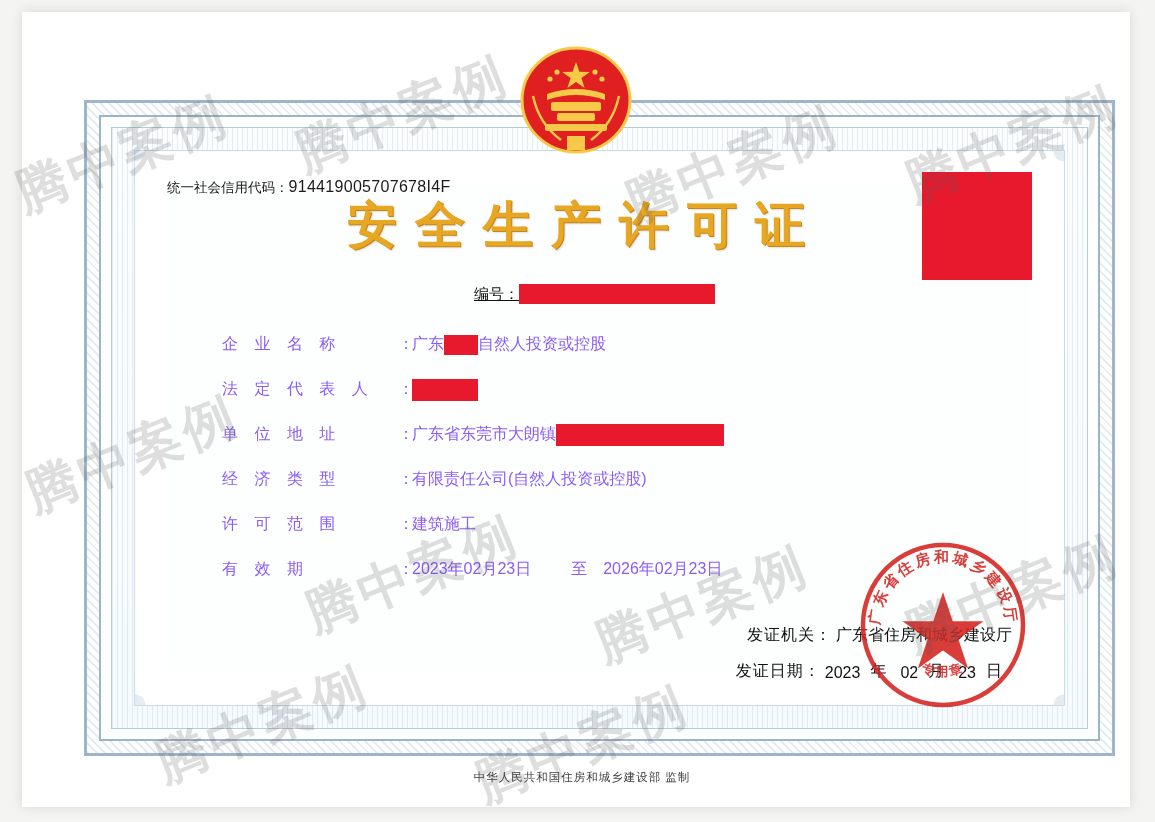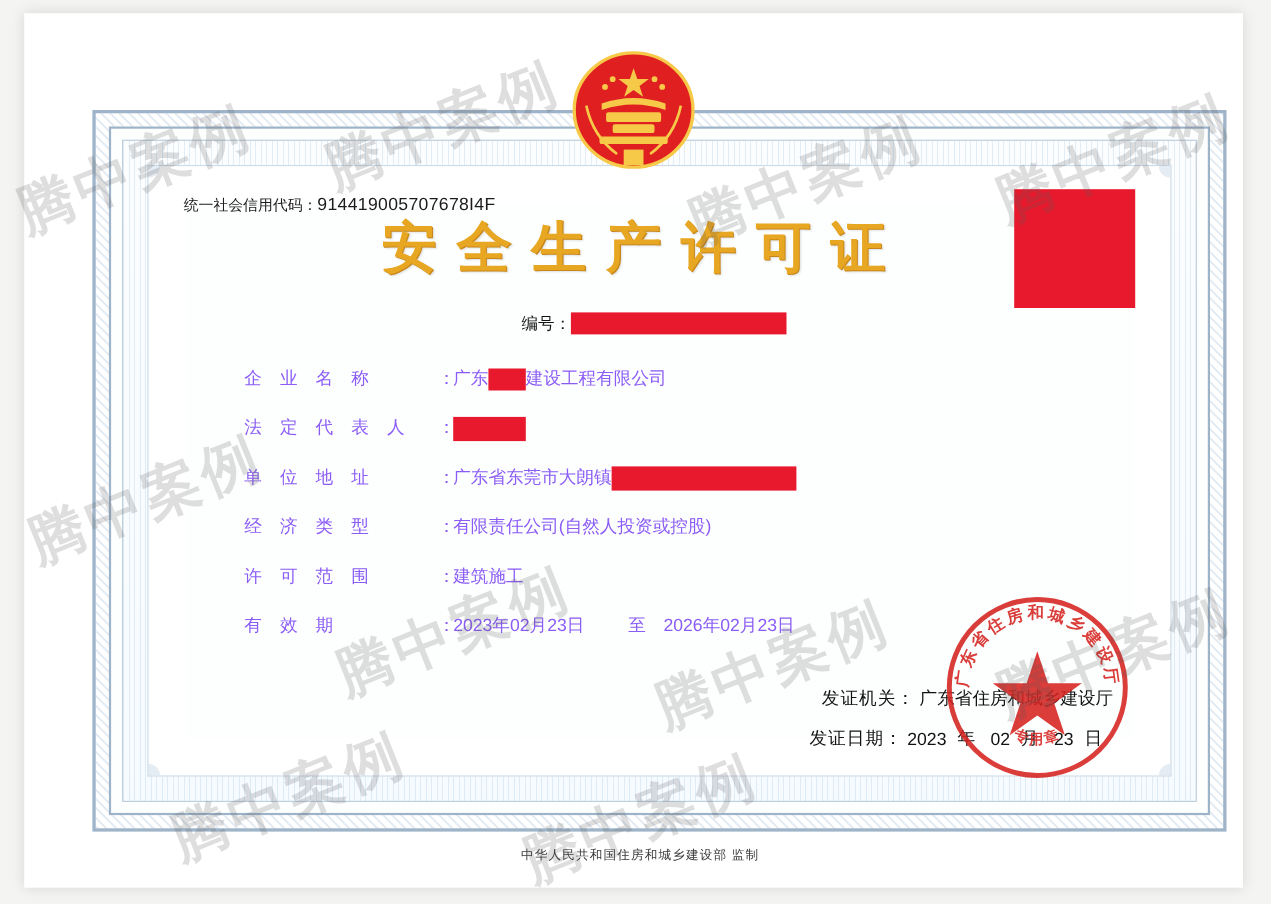--- a/index.html
+++ b/index.html
@@ -131,20 +131,21 @@
 
   .num-line {
     position: absolute;
     left: 452px;
     top: 272px;
     font-size: 15px;
     color: #111;
     z-index: 5;
     display: flex;
     align-items: center;
+    text-decoration: underline;
   }
   .redact {
     display: inline-block;
     background: #e8192c;
     vertical-align: middle;
   }
 
   .rows {
     position: absolute;
     left: 200px;
@@ -304,21 +305,21 @@
     <div class="red-square"></div>
 
     <div class="rows">
 
       <div class="row">
         <span class="label">企  业  名  称</span>
         <span class="colon">：</span>
         <span class="value">
           <span class="seg">广东</span>
           <span class="redact" style="width:34px;height:20px;"></span>
-          <span class="seg">建设工程有限公司</span>
+          <span class="seg">自然人投资或控股</span>
         </span>
       </div>
 
       <div class="row">
         <span class="label">法 定 代 表 人</span>
         <span class="colon">：</span>
         <span class="value">
           <span class="redact" style="width:66px;height:22px;"></span>
         </span>
       </div>

